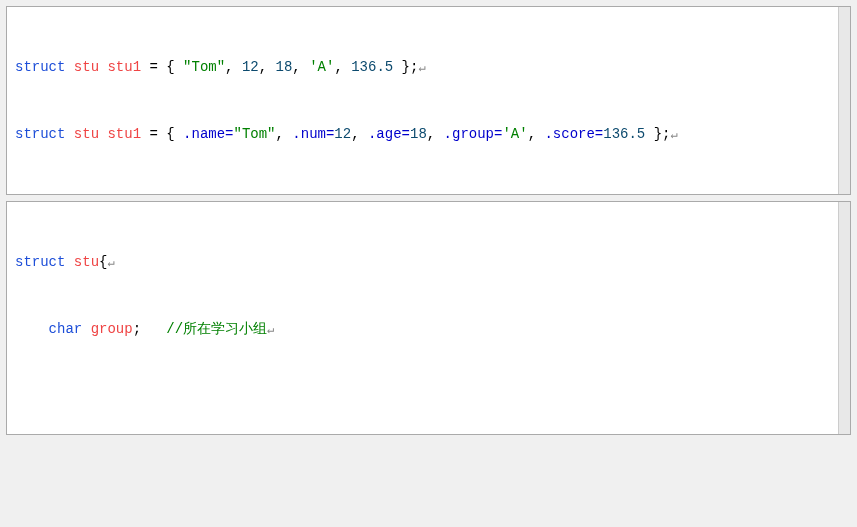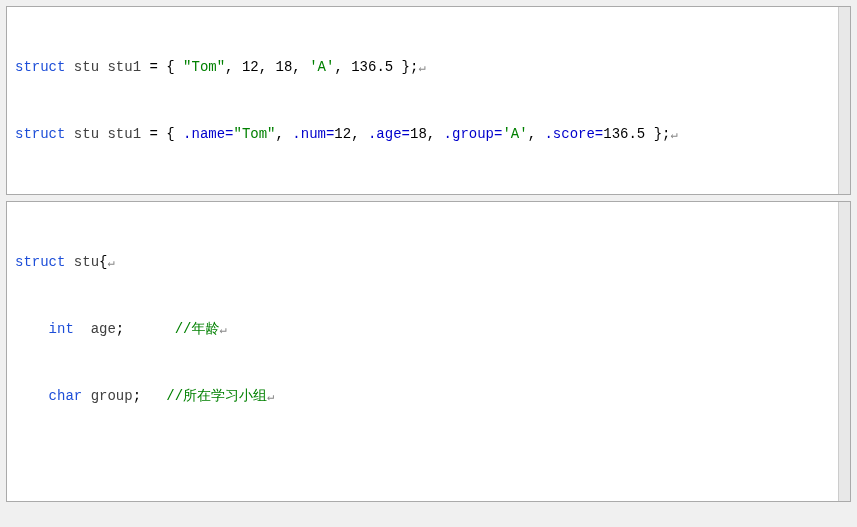--- a/index.html
+++ b/index.html
@@ -26,39 +26,38 @@
       position: absolute;
       right: 0;
       top: 0;
       bottom: 0;
       width: 12px;
       background: #e8e8e8;
       border-left: 1px solid #ccc;
     }
 
     .kw { color: #1d4ed8; } 
-    .id { color: #404040; } 
+    .id { color: #ef4444; } 
     .str { color: #008000; } 
     .ch { color: #008000; }  
-    .num { color: #000000; }
+    .num { color: #0c4a6e; }
     .comment { color: #008000; }
     .plain { color: #000000; }
     .dot-access { color: #0000cc; margin-top: 28px; }
 
     .return-symbol { color: #888; font-size: 12px; }
   </style>
 </head>
 <body>
 
 <div class="code-block">
   <div><span class="kw">struct</span> <span class="id">stu</span> <span class="id">stu1</span> <span class="plain">= { </span><span class="str">"Tom"</span><span class="plain">, </span><span class="num">12</span><span class="plain">, </span><span class="num">18</span><span class="plain">, </span><span class="ch">'A'</span><span class="plain">, </span><span class="num">136.5</span><span class="plain"> };</span><span class="return-symbol">↵</span></div>
   <div><span class="kw">struct</span> <span class="id">stu</span> <span class="id">stu1</span> <span class="plain">= { </span><span class="dot-access">.name=</span><span class="str">"Tom"</span><span class="plain">, </span><span class="dot-access">.num=</span><span class="num">12</span><span class="plain">, </span><span class="dot-access">.age=</span><span class="num">18</span><span class="plain">, </span><span class="dot-access">.group=</span><span class="ch">'A'</span><span class="plain">, </span><span class="dot-access">.score=</span><span class="num">136.5</span><span class="plain"> };</span><span class="return-symbol">↵</span></div>
   <div class="scroll-indicator"></div>
 </div>
 
 <div class="code-block" style="margin-top:6px;">
   <div><span class="kw">struct</span> <span class="id">stu</span><span class="plain">{</span><span class="return-symbol">↵</span></div>
-  <div><span class="plain">    </span><span class="kw">int</span>  <span class="id">age</span><span class="plain">;      </span><span class="comment">//年龄</span><span class="return-symbol">↵</span></div>
   <div><span class="plain">    </span><span class="kw">char</span> <span class="id">group</span><span class="plain">;   </span><span class="comment">//所在学习小组</span><span class="return-symbol">↵</span></div>
   
   
   <div class="scroll-indicator"></div>
 </div>
 
 </body></html>

